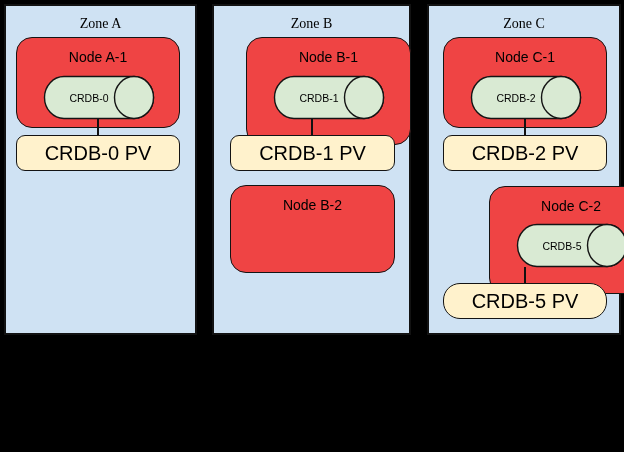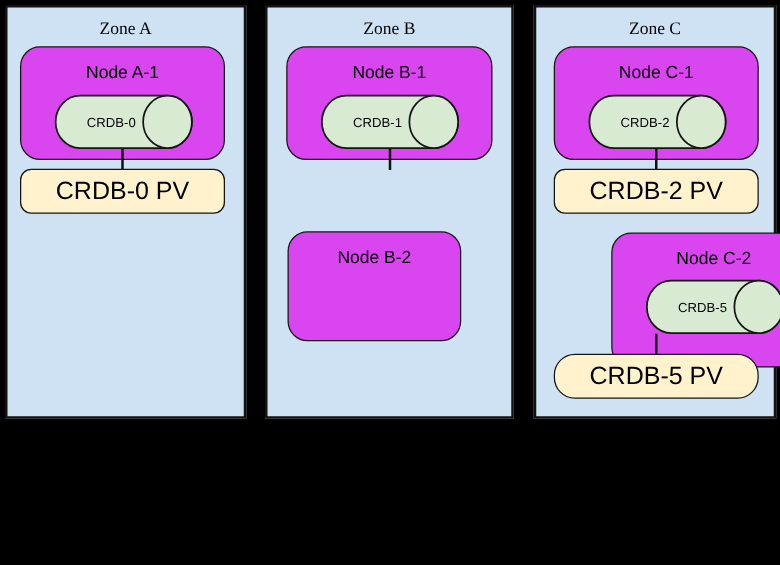--- a/index.html
+++ b/index.html
@@ -29,21 +29,21 @@
   .zone-c { left: 427px; width: 194px; }
   .zone-title {
     text-align: center;
     margin-top: 10px;
     font-size: 14px;
     line-height: 16px;
     font-family: Liberation Serif, serif;
   }
   .node {
     position: absolute;
-    background: #d946ef;
+    background: #ef4444;
     border: 1.5px solid #141414;
     border-radius: 16px;
     box-sizing: border-box;
   }
   .node-title {
     text-align: center;
     margin-top: 11px;
     font-size: 14px;
     line-height: 16px;
   }
@@ -70,24 +70,24 @@
     display: flex;
     align-items: center;
     justify-content: center;
     font-size: 20px;
   }
   
   .zone-a .node-1   { left: 10px; top: 31px;  width: 164px; height: 91px; }
   .zone-a .conn-1   { left: 91px; top: 113px; height: 17px; }
   .zone-a .pv-1     { left: 10px; top: 129px; width: 164px; height: 36px; }
   
-  .zone-b .node-1   { left: 15px; top: 31px;  width: 165px; height: 91px; }
+  .zone-b .node-1   { left: 32px; top: 31px;  width: 165px; height: 108px; }
   .zone-b .conn-1   { left: 97px; top: 113px; height: 17px; }
   .zone-b .pv-1     { left: 16px; top: 129px; width: 165px; height: 36px; }
-  .zone-b .node-2   { left: 16px; top: 179px; width: 139px; height: 88px; }
+  .zone-b .node-2   { left: 16px; top: 179px; width: 165px; height: 88px; }
   
   .zone-c .node-1   { left: 14px; top: 31px;  width: 164px; height: 91px; }
   .zone-c .conn-1   { left: 95px; top: 113px; height: 17px; }
   .zone-c .pv-1     { left: 14px; top: 129px; width: 164px; height: 36px; }
   .zone-c .node-2   { left: 14px; top: 180px; width: 164px; height: 108px; margin-left: 46px; }
   .zone-c .node-2 .cyl { top: 36px; }
   .zone-c .conn-2   { left: 95px; top: 261px; height: 17px; }
   .zone-c .pv-2     { left: 14px; top: 277px; width: 164px; height: 36px; border-radius: 17px; }
 </style>
 </head>
@@ -121,20 +121,23 @@
       <div class="node-title">Node B-1</div>
       <svg class="cyl" width="112" height="45" viewBox="0 0 112 45">
         <path d="M 21 1.5 L 91 1.5 A 19.5 21 0 0 1 91 43.5 L 21 43.5 A 19.5 21 0 0 1 21 1.5 Z" stroke="#141414" stroke-width="1.4" fill="#d9ead3"></path>
         <ellipse cx="91" cy="22.5" rx="19.5" ry="21" stroke="#141414" stroke-width="1.4" fill="#d9ead3"></ellipse>
         <text x="46" y="26.5" text-anchor="middle">CRDB-1</text>
       </svg>
     </div>
 
     <div class="connector conn-1"></div>
 
+    <div class="pv pv-1">
+      <span>CRDB-1 PV</span>
+    </div>
 
     <div class="node node-2">
       <div class="node-title">Node B-2</div>
     </div>
   </div>
 
   <div class="zone zone-c">
     <div class="zone-title">Zone C</div>
 
     <div class="node node-1">

